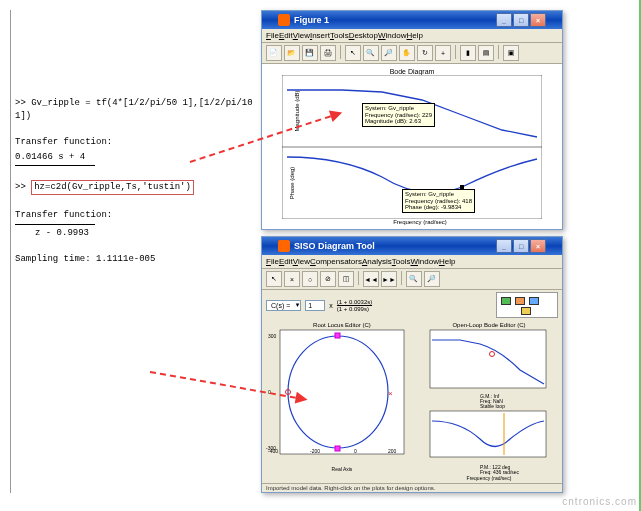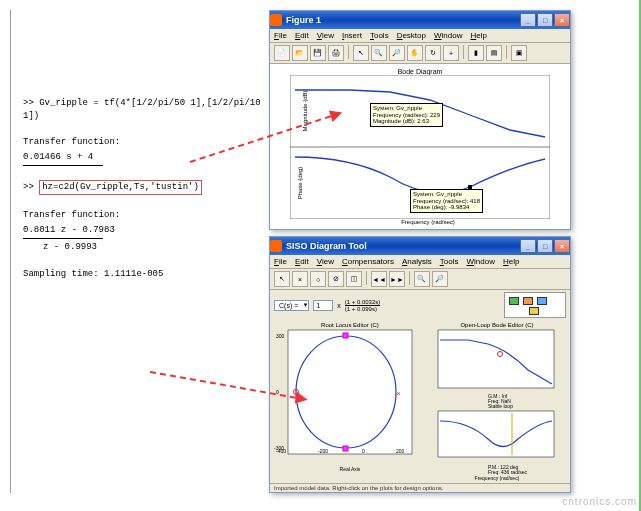--- a/index.html
+++ b/index.html
@@ -1,29 +1,29 @@
 <!DOCTYPE html>
 <html><head>
 <meta charset="utf-8">
 <style>
   body{margin:0;padding:10px;font-family:Arial,sans-serif;font-size:9px;background:#fff;width:641px;height:511px;box-sizing:border-box;position:relative}
   .main{display:flex;gap:6px}
-  .left{width:240px;padding-top:85px;font-family:'Courier New',monospace;font-size:9px;color:#000;line-height:1.4;padding-left:12px;border-left:1px solid #999}
+  .left{width:240px;padding-top:85px;font-family:'Courier New',monospace;font-size:9px;color:#000;line-height:1.4;padding-left:4px;border-left:1px solid #999}
   .left .line{margin:2px 0}
   .left .hr{border-top:1px solid #000;width:80px;margin:2px 0}
   .left .boxed{border:1px solid #c55;display:inline-block;padding:0 2px}
   .right{flex:1;display:flex;flex-direction:column;gap:6px}
   .win{border:1px solid #7a9ec9;background:#ece9d8;box-shadow:2px 2px 5px rgba(0,0,0,.3)}
-  .titlebar{background:linear-gradient(to bottom,#3b77d6,#0a43b5,#3573d7);color:#fff;padding:2px 0;font-size:9px;font-weight:bold;display:flex;align-items:center}
+  .titlebar{background:linear-gradient(to bottom,#3b77d6,#0a43b5,#3573d7);color:#fff;padding:2px 16px;font-size:9px;font-weight:bold;display:flex;align-items:center}
   .titlebar .ticon{width:12px;height:12px;background:#f60;margin-right:4px;border-radius:2px}
   .titlebar .spacer{flex:1}
   .winbtns{display:flex;gap:1px}
   .winbtns span{width:14px;height:12px;background:linear-gradient(to bottom,#d6e4fa,#b4c8ee);border:1px solid #4a6da8;font-size:7px;display:flex;align-items:center;justify-content:center;color:#1b3a6a}
   .winbtns .close{background:linear-gradient(to bottom,#f5ae9e,#e7755a);color:#fff}
-  .menubar{background:#ece9d8;padding:2px 4px;font-size:8px;display:flex;gap:8px;border-bottom:1px solid #aca899}
+  .menubar{background:#ece9d8;padding:2px 4px;font-size:8px;display:flex;border-bottom:1px solid #aca899}
   .menubar span{color:#000}
   .menubar span u{text-decoration:underline}
   .toolbar{background:#ece9d8;padding:2px 4px;display:flex;gap:2px;border-bottom:1px solid #aca899;flex-wrap:wrap}
   .toolbar .tbtn{width:14px;height:14px;border:1px solid #aca899;background:#f5f3e9;font-size:7px;display:flex;align-items:center;justify-content:center}
   .toolbar .sep{width:1px;height:14px;background:#aca899;margin:0 2px}
   .figbody{background:#fff;padding:4px}
   .plot-title{text-align:center;font-size:7px;color:#000}
   .axes{position:relative}
   .ylabel{position:absolute;left:-6px;top:50%;transform:translateY(-50%) rotate(-90deg);transform-origin:center;font-size:6px;color:#000;white-space:nowrap}
   .xlabel{text-align:center;font-size:6px;color:#000}
@@ -61,21 +61,20 @@
     <div class="line" style="height:10px"></div>
     <div class="line">Transfer function:</div>
     <div class="line">0.01466 s + 4</div>
     <div class="hr"></div>
     <div class="line" style="height:10px"></div>
     <div class="line">
       <span>&gt;&gt; </span><span class="boxed">hz=c2d(Gv_ripple,Ts,'tustin')</span>
     </div>
     <div class="line" style="height:10px"></div>
     <div class="line">Transfer function:</div>
-    <div class="line">0.8011 z - 0.7983</div>
     <div class="hr"></div>
     <div class="line" style="padding-left:20px">z - 0.9993</div>
     <div class="line" style="height:10px"></div>
     <div class="line">Sampling time: 1.1111e-005</div>
   </div>
 
   <div class="right">
 
     <div class="win" style="width:300px">
       <div class="titlebar">

